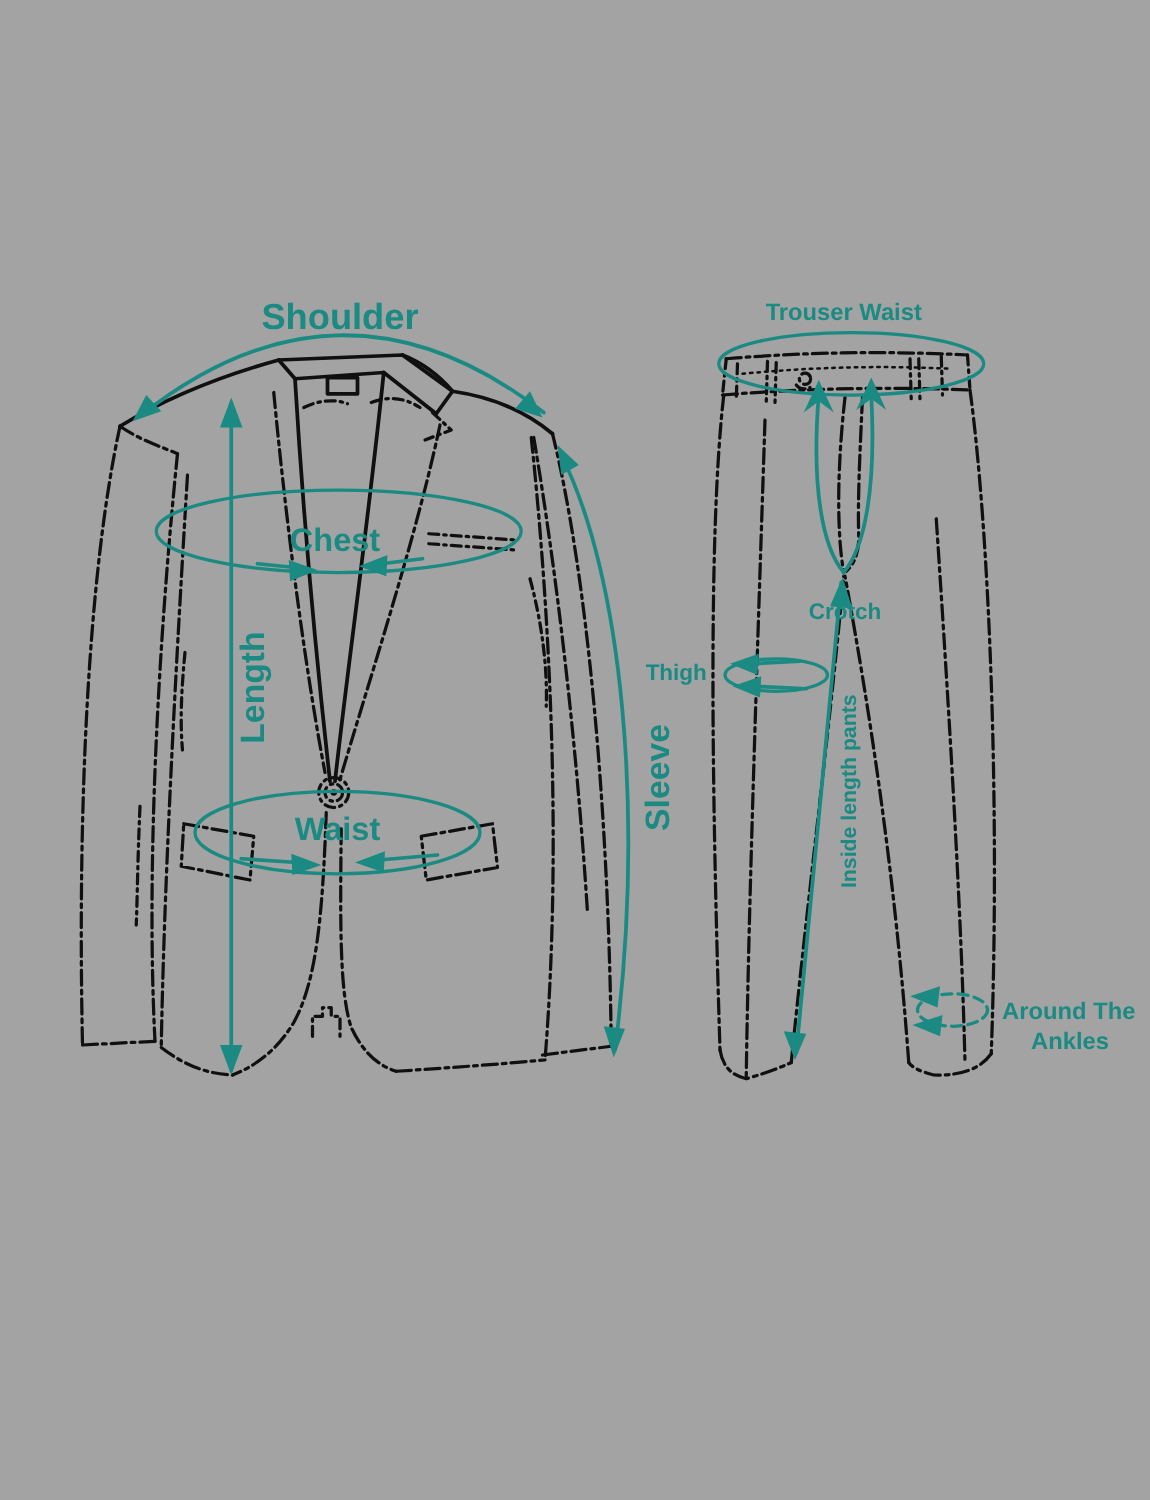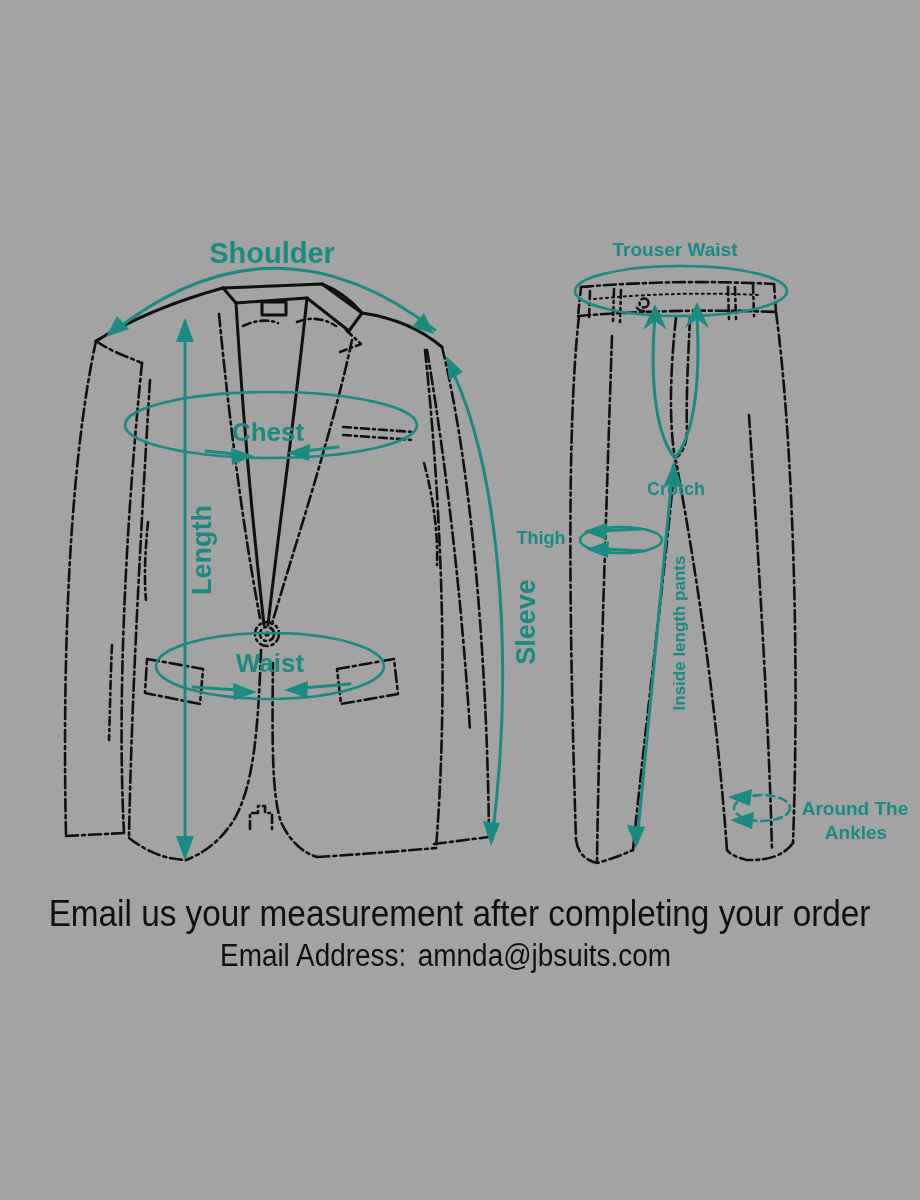--- a/index.html
+++ b/index.html
@@ -173,20 +173,14 @@
 
       <text class="mlabel fs19" x="675" y="256" text-anchor="middle">Trouser Waist</text>
       <text class="mlabel fs18" x="676" y="495" text-anchor="middle">Crotch</text>
       <text class="mlabel fs18" x="541" y="544" text-anchor="middle">Thigh</text>
       <text class="mlabel fs17" x="679" y="639" text-anchor="middle" transform="rotate(-90 679 633)">Inside length pants</text>
       <text class="mlabel fs19" x="855" y="815" text-anchor="middle">Around The</text>
       <text class="mlabel fs19" x="856" y="839" text-anchor="middle">Ankles</text>
     </g>
   </svg>
 
-  <div class="footer-line footer-line1">
-    <span class="condense">Email us your measurement after completing your order</span>
-  </div>
-  <div class="footer-line footer-line2">
-    <span class="condense-shift"><span>Email Address:</span><span class="email-gap">amnda@jbsuits.com</span></span>
-  </div>
 
 </div>
 
 </body></html>

